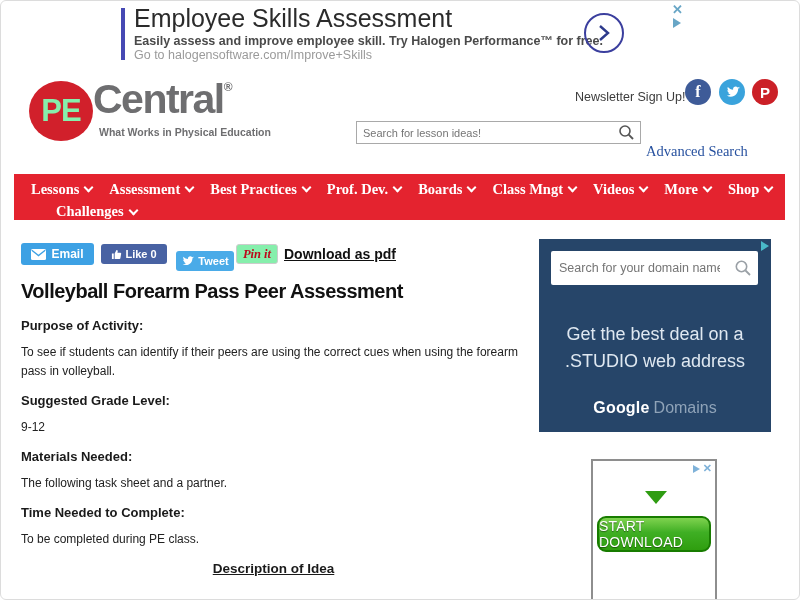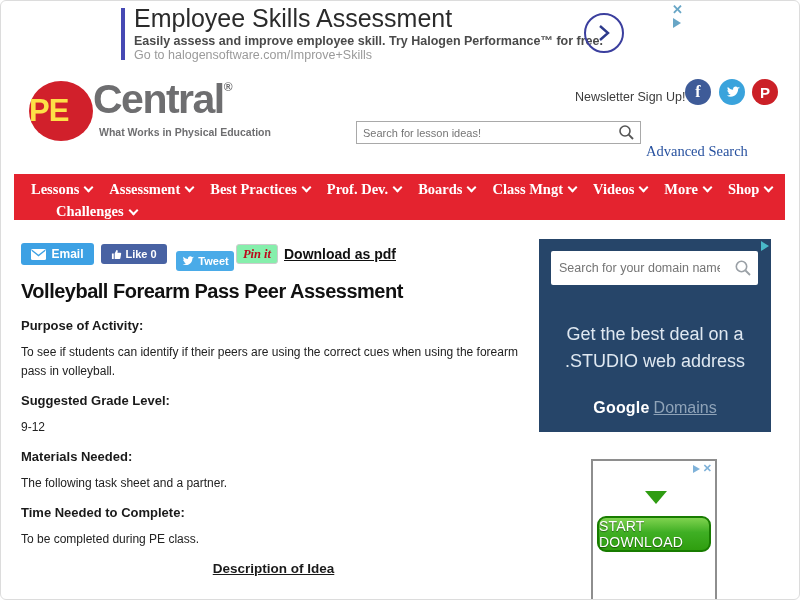--- a/index.html
+++ b/index.html
@@ -13,21 +13,21 @@
   .banner-sub{position:absolute;left:18px;top:33px;font-size:12.5px;font-weight:bold;color:#4a4a4a;white-space:nowrap;}
   .banner-url{position:absolute;left:18px;top:47px;font-size:12.5px;color:#9a9a9a;white-space:nowrap;}
   .banner-arrow{position:absolute;left:468px;top:12px;width:40px;height:40px;border:2px solid #3b3f9e;border-radius:50%;box-sizing:border-box;display:flex;align-items:center;justify-content:center;cursor:pointer;}
   .banner-close{position:absolute;left:556px;top:2px;font-size:13px;font-weight:bold;color:#68a6c6;cursor:pointer;line-height:13px;}
   .adchoices-tri{width:0;height:0;border-top:5px solid transparent;border-bottom:5px solid transparent;border-left:8px solid #68a6c6;}
   .banner-adchoices{position:absolute;left:557px;top:17px;cursor:pointer;}
 
   
   .logo{position:absolute;left:28px;top:78px;width:230px;height:62px;cursor:pointer;}
   .logo-circle{position:absolute;left:0;top:2px;width:64px;height:60px;background:#d1202b;border-radius:50%;
-               display:flex;align-items:center;justify-content:flex-start;color:#fde047;font-weight:bold;font-size:31px;letter-spacing:-1px;}
+               display:flex;align-items:center;justify-content:center;color:#86efac;font-weight:bold;font-size:31px;letter-spacing:-1px;}
   .logo-central{position:absolute;left:64px;top:-3px;font-size:41px;font-weight:bold;color:#6e6e70;letter-spacing:-1.5px;white-space:nowrap;}
   .logo-reg{font-size:12px;vertical-align:22px;letter-spacing:0;}
   .logo-tagline{position:absolute;left:70px;top:47px;font-size:10.5px;font-weight:bold;color:#6e6e70;white-space:nowrap;}
 
   .newsletter{position:absolute;left:574px;top:89px;font-size:12.5px;color:#3c3c3c;cursor:pointer;}
   .social{position:absolute;top:78px;width:26px;height:26px;border-radius:50%;color:#fff;display:flex;align-items:center;justify-content:center;cursor:pointer;}
   .social.fb{left:684px;background:#3e5b98;font-family:"Liberation Serif",serif;font-weight:bold;font-size:16px;}
   .social.tw{left:718px;background:#3aa3dc;}
   .social.pin{left:751px;background:#cb2027;font-weight:bold;font-size:15px;}
 
@@ -62,21 +62,21 @@
   .desc-head{text-align:center;font-size:13.5px;font-weight:bold;text-decoration:underline;margin:7px 0 10px;}
 
   
   .domains-ad{position:absolute;left:538px;top:238px;width:232px;height:193px;background:#264569;}
   .domains-search{position:absolute;left:12px;top:12px;width:207px;height:34px;background:#fff;border-radius:2px;display:flex;align-items:center;box-sizing:border-box;}
   .domains-search input{flex:1;border:none;outline:none;font-size:12.5px;color:#888;padding:0 8px;font-family:"Liberation Sans",sans-serif;background:transparent;min-width:0;}
   .domains-search .search-btn{width:30px;}
   .domains-headline{position:absolute;left:0;top:82px;width:100%;text-align:center;color:#dfe8f1;font-size:18px;line-height:27px;white-space:pre-line;}
   .domains-brand{position:absolute;left:0;top:160px;width:100%;text-align:center;font-size:16px;}
   .brand-bold{color:#fff;font-weight:bold;letter-spacing:0.2px;}
-  .brand-light{color:#8fa3b8;margin-left:4px;text-decoration:underline;}
+  .brand-light{color:#8fa3b8;margin-left:4px;}
   .domains-adchoices{position:absolute;right:2px;top:2px;}
   .domains-adchoices .adchoices-tri{border-left-color:#49b8c8;}
 
   
   .download-ad{position:absolute;left:590px;top:458px;width:126px;height:142px;background:#fff;border:2px solid #8e8e8e;box-sizing:border-box;}
   .dl-icons{position:absolute;right:3px;top:1px;display:flex;align-items:center;gap:3px;}
   .dl-icons .adchoices-tri{border-left-color:#7fb2d9;border-top-width:4px;border-bottom-width:4px;border-left-width:7px;}
   .dl-close{color:#7fb2d9;font-size:11px;font-weight:bold;cursor:pointer;}
   .dl-triangle{position:absolute;left:52px;top:30px;width:0;height:0;border-left:11px solid transparent;border-right:11px solid transparent;border-top:13px solid #2f9c12;}
   .dl-button{position:absolute;left:4px;top:55px;width:114px;height:36px;border:2px solid #187c00;border-radius:9px;

